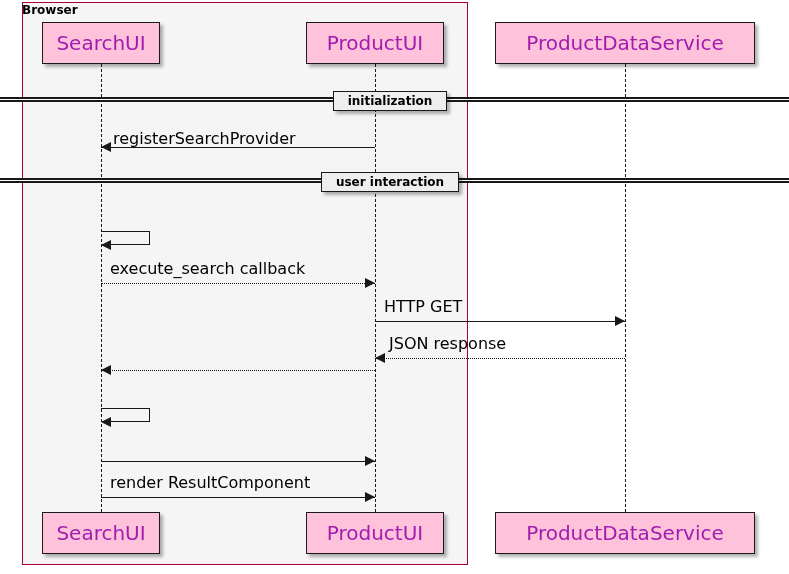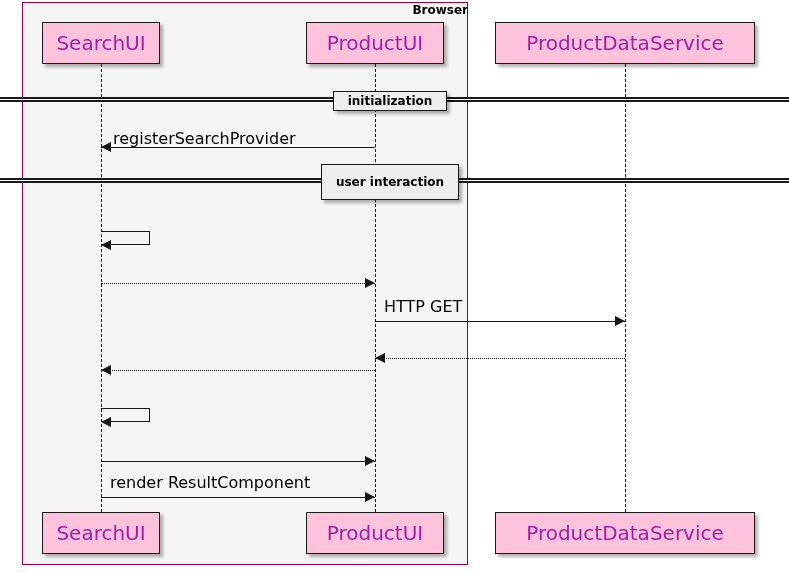--- a/index.html
+++ b/index.html
@@ -24,21 +24,21 @@
     box-sizing: border-box;
     border: 1px solid #A80036;
     background: #F5F5F5;
   }
   .group-title {
     position: absolute;
     font-size: 12px;
     font-weight: bold;
     color: #000000;
     white-space: nowrap;
-    text-align: right;
+    text-align: left;
   }
 
   
   .participant {
     position: absolute;
     box-sizing: border-box;
     background: #FFC2DB;
     border: 1.5px solid #1A1A1A;
     box-shadow: 3px 3px 3px rgba(0,0,0,0.30);
     display: flex;
@@ -154,34 +154,36 @@
   <div class="divider-bar" style="top:97px;"></div>
   <div class="divider-label" style="left:333px; top:91px; width:114px; height:20px;">
     <span>initialization</span>
   </div>
 
   <div class="msg-label" style="left:113px; top:131px;text-align:right;">registerSearchProvider</div>
   <div class="msg-line" style="left:101px; top:147px; width:274px;"></div>
   <div class="arrow-head left" style="left:101px; top:142px;"></div>
 
   <div class="divider-bar" style="top:178px;"></div>
-  <div class="divider-label" style="left:321px; top:164px; width:138px; height:36px;">
+  <div class="divider-label" style="left:321px; top:172px; width:138px; height:20px;">
     <span>user interaction</span>
   </div>
 
   <div class="self-loop" style="left:101px; top:231px; width:49px; height:14px;"></div>
   <div class="arrow-head left" style="left:101px; top:240px;"></div>
 
+  <div class="msg-label" style="left:110px; top:261px;">execute_search callback</div>
   <div class="msg-line dotted" style="left:101px; top:283px; width:274px;"></div>
   <div class="arrow-head right" style="left:365px; top:278px;"></div>
 
   <div class="msg-label" style="left:384px; top:299px;">HTTP GET</div>
   <div class="msg-line" style="left:375px; top:321px; width:250px;"></div>
   <div class="arrow-head right" style="left:615px; top:316px;"></div>
 
+  <div class="msg-label" style="left:389px; top:336px;">JSON response</div>
   <div class="msg-line dotted" style="left:375px; top:358px; width:250px;"></div>
   <div class="arrow-head left" style="left:375px; top:353px;"></div>
 
   <div class="msg-label" style="left:110px; top:356px;"></div>
   <div class="msg-line dotted" style="left:101px; top:370px; width:274px;"></div>
   <div class="arrow-head left" style="left:101px; top:365px;"></div>
 
   <div class="self-loop" style="left:101px; top:408px; width:49px; height:14px;"></div>
   <div class="arrow-head left" style="left:101px; top:417px;"></div>
 

